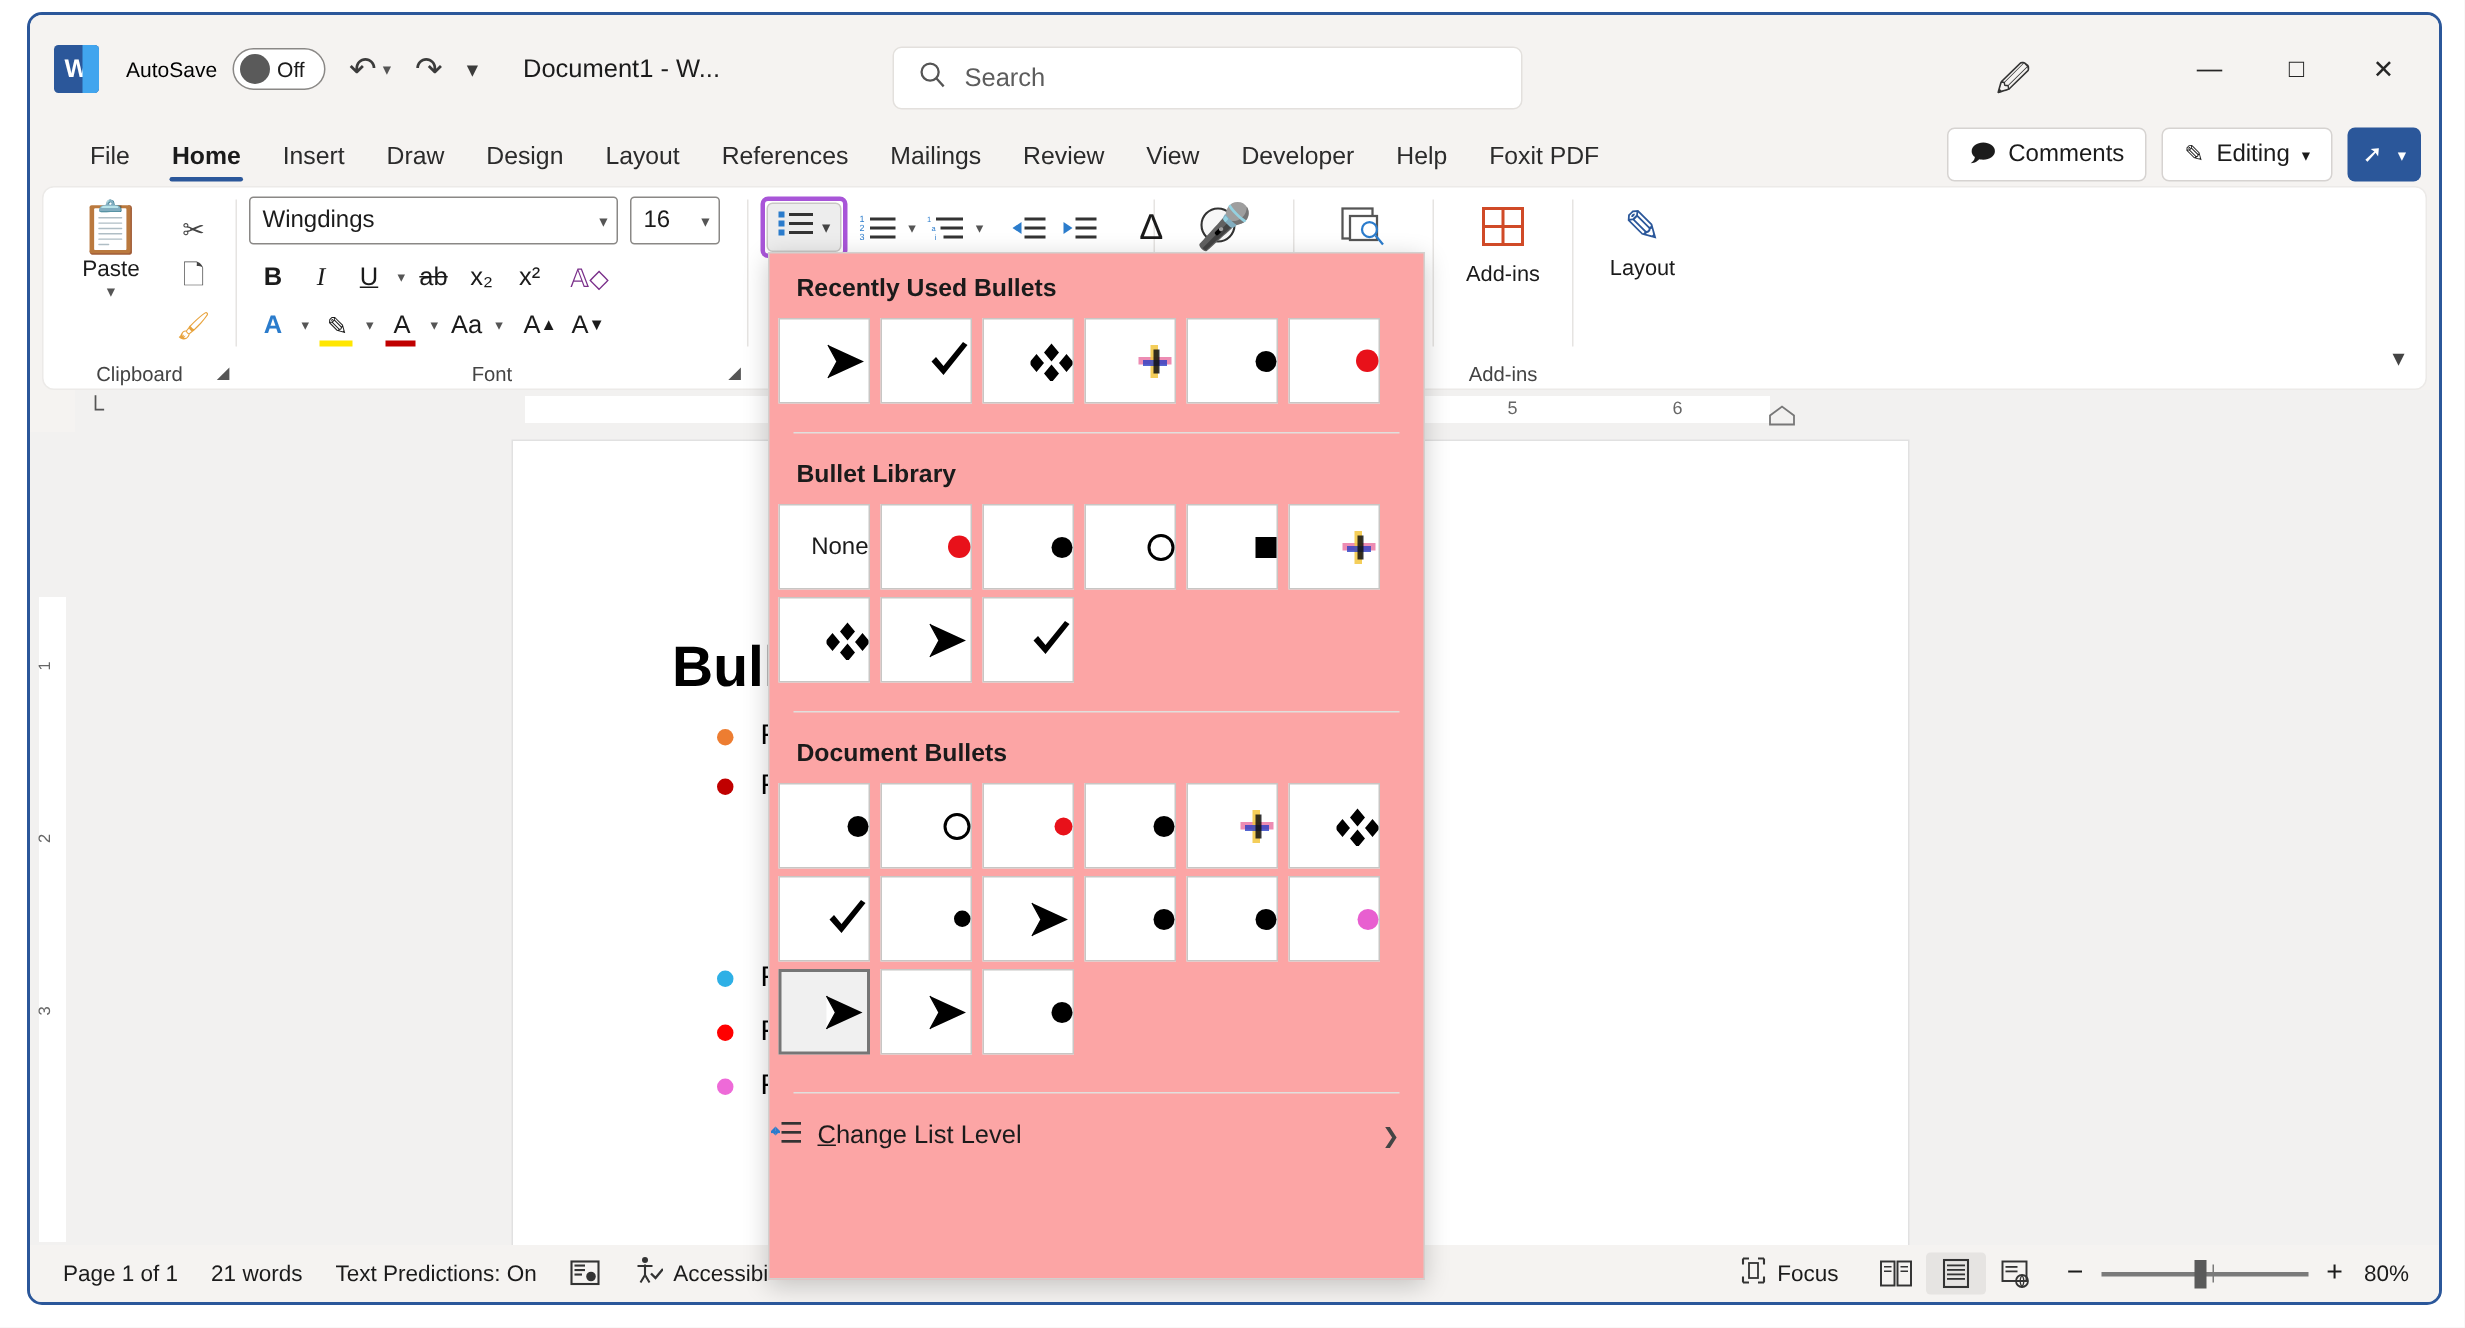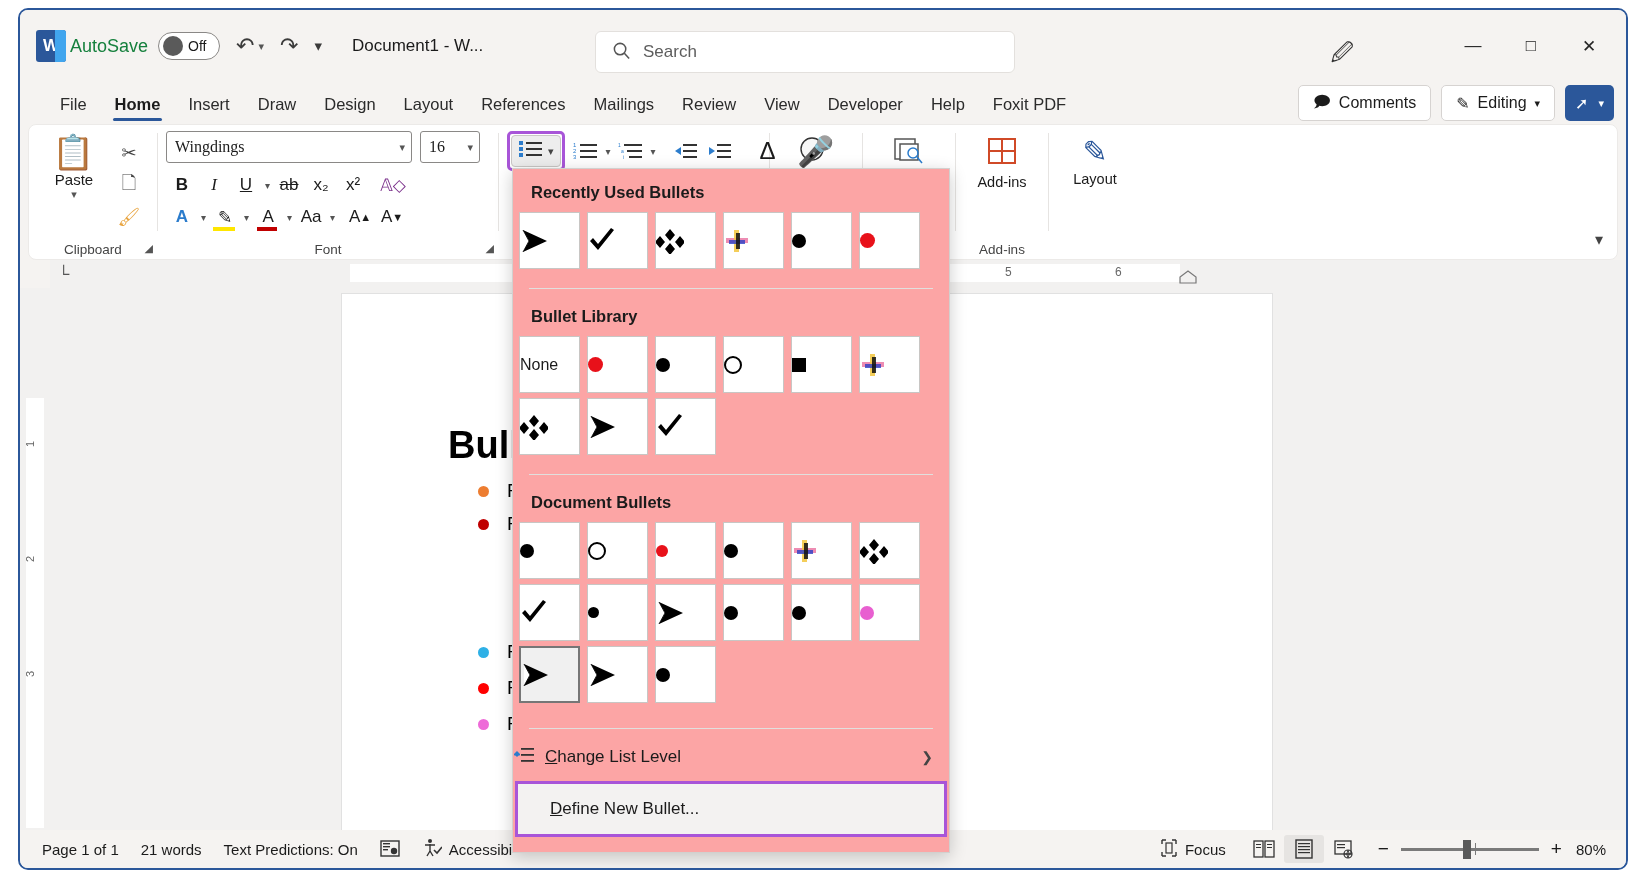--- a/index.html
+++ b/index.html
@@ -32,21 +32,21 @@
     background: linear-gradient(135deg,#2b579a 0%, #2b579a 100%);
     border-radius: 3px;
     display: flex; align-items: center; justify-content: center;
     color: #fff; font-weight: bold; font-size: 17px;
     position: relative;
   }
   .word-logo:after{
     content:""; position:absolute; right:0; top:0; width:11px; height:32px;
     background:#41a5ee; border-radius:0 3px 3px 0;
   }
-  .autosave-label { margin-left: 4px; font-size: 18px; color: #15803d; }
+  .autosave-label { margin-left: 18px; font-size: 14px; color: #000000; }
   .toggle {
     margin-left: 10px; width: 62px; height: 28px; border-radius: 15px;
     border: 1.5px solid #8a8886; background: #fff;
     display: flex; align-items: center; position: relative;
   }
   .toggle .knob {
     width: 20px; height: 20px; border-radius: 50%;
     background: #5a5a5a; margin-left: 4px;
   }
   .toggle .tlabel { font-size: 14px; color: #1b1b1b; margin-left: 5px; }
@@ -126,21 +126,21 @@
   .paste-btn {
     width: 74px; display: flex; flex-direction: column; align-items: center;
     padding-top: 4px;
   }
   .paste-ico { font-size: 34px; line-height: 1; color:#e8a33d; }
   .paste-txt { font-size: 15px; color:#1b1b1b; margin-top: 2px; }
   .mini-col { display: flex; flex-direction: column; justify-content: flex-start; padding-top:6px; }
   .mini-btn { width: 36px; height: 32px; display:flex; align-items:center; justify-content:center; font-size:18px; color:#444; }
 
   .font-grp { width: 340px; }
-  .font-row1 { display: flex; align-items: center; margin-bottom: 6px; font-family: Liberation Serif, serif; }
+  .font-row1 { display: flex; align-items: center; margin-bottom: 6px; }
   .font-name-sel, .font-size-sel {
     height: 32px; border: 1px solid #8a8886; border-radius: 3px; background: #fff;
     display: flex; align-items: center; justify-content: space-between;
     padding: 0 6px 0 8px; font-size: 16px; color:#1b1b1b;
   }
   .font-name-sel { width: 246px; }
   .font-size-sel { width: 60px; margin-left: 8px; }
   .font-row2, .font-row3 { display: flex; align-items: center; }
   .fbtn {
     min-width: 32px; height: 32px; display: flex; align-items: center; justify-content: center;
@@ -209,21 +209,21 @@
     z-index: 50;
   }
   .dd-section-title {
     font-size: 16.5px; font-weight: bold; color: #1b1b1b;
     padding: 14px 0 10px 18px;
   }
   .dd-grid { display: flex; flex-wrap: wrap; padding: 0 0 10px 6px; }
   .dd-cell {
     width: 61px; height: 57px; margin: 0 7px 5px 0;
     border: 1px solid #c8c6c4; background:#fff;
-    display: flex; align-items: center; justify-content: flex-start;
+    display: flex; align-items: center; justify-content: flex-end;
   }
   .dd-cell.selected { border: 2px solid #767676; background: #f0f0f0; }
   .dd-cell .none-lbl { font-size: 16px; color:#1b1b1b; }
   .dd-sep { height:1px; background:#e1dfdd; margin: 4px 16px; }
   .dd-menu-row {
     height: 48px; display:flex; align-items:center; padding-left: 0;
     font-size: 17px; color:#1b1b1b; position: relative;
   }
   .dd-menu-row .mico { width: 32px; color:#2b7ccc; font-size: 16px; }
   .dd-menu-row .submenu-arrow { position:absolute; right: 16px; color:#444; font-size: 14px; }
@@ -701,24 +701,20 @@
             <rect x="8" y="13" width="13" height="1.8" fill="#333"></rect>
             <path d="M1 7 L4 4 L4 10 Z" fill="#2b7ccc"></path>
             <path d="M7 7 L4 4 L4 10 Z" fill="#2b7ccc"></path>
             <rect x="1" y="7" width="6" height="1.4" fill="#2b7ccc"></rect>
           </svg>
       </span>
       <span class="ul-first">Change List Level</span>
       <span class="submenu-arrow">❯</span>
     </div>
 
-    <div class="dd-menu-row highlight">
-      <span class="mico"></span>
-      <span class="ul-first">Define New Bullet...</span>
-    </div>
   </div>
 
   <div class="statusbar">
     <span class="sb-item">Page 1 of 1</span>
     <span class="sb-item">21 words</span>
     <span class="sb-item">Text Predictions: On</span>
     <span class="sb-item">
       <svg width="20" height="18" viewBox="0 0 20 18">
           <rect x="1" y="1" width="18" height="15" fill="none" stroke="#333" stroke-width="1.4"></rect>
           <rect x="3" y="3" width="7" height="1.4" fill="#333"></rect>

